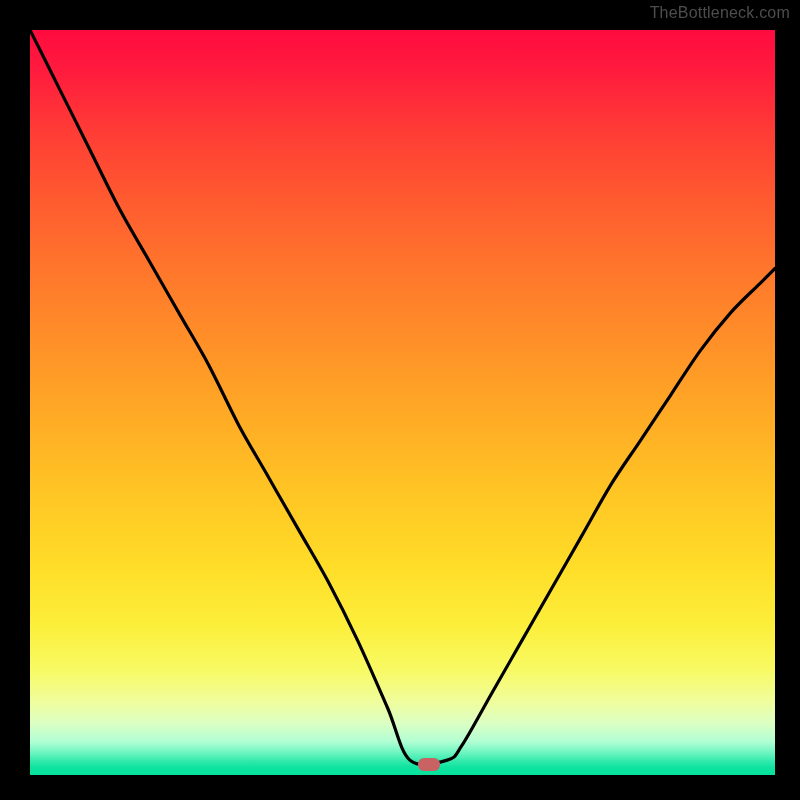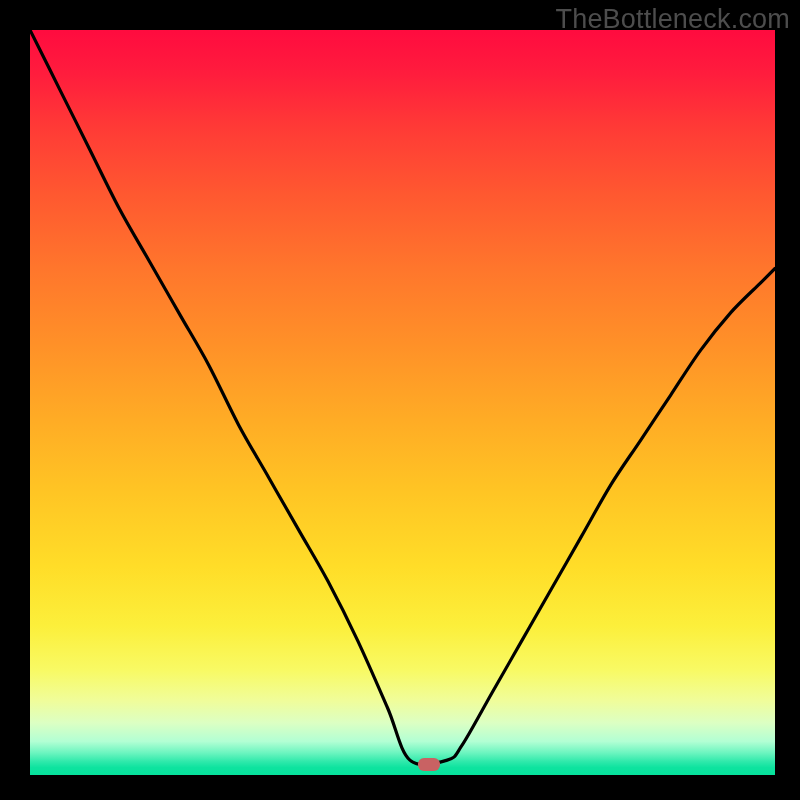--- a/index.html
+++ b/index.html
@@ -15,21 +15,21 @@
     position: relative;
     width: 800px;
     height: 800px;
     background: #000;
   }
   .watermark {
     position: absolute;
     top: 4px;
     right: 10px;
     color: #4d4d4d;
-    font-size: 27px;
+    font-size: 16px;
     font-weight: 500;
     letter-spacing: 0.2px;
   }
   .plot-area {
     position: absolute;
     left: 30px;
     top: 30px;
     width: 745px;
     height: 745px;
     background: linear-gradient(

